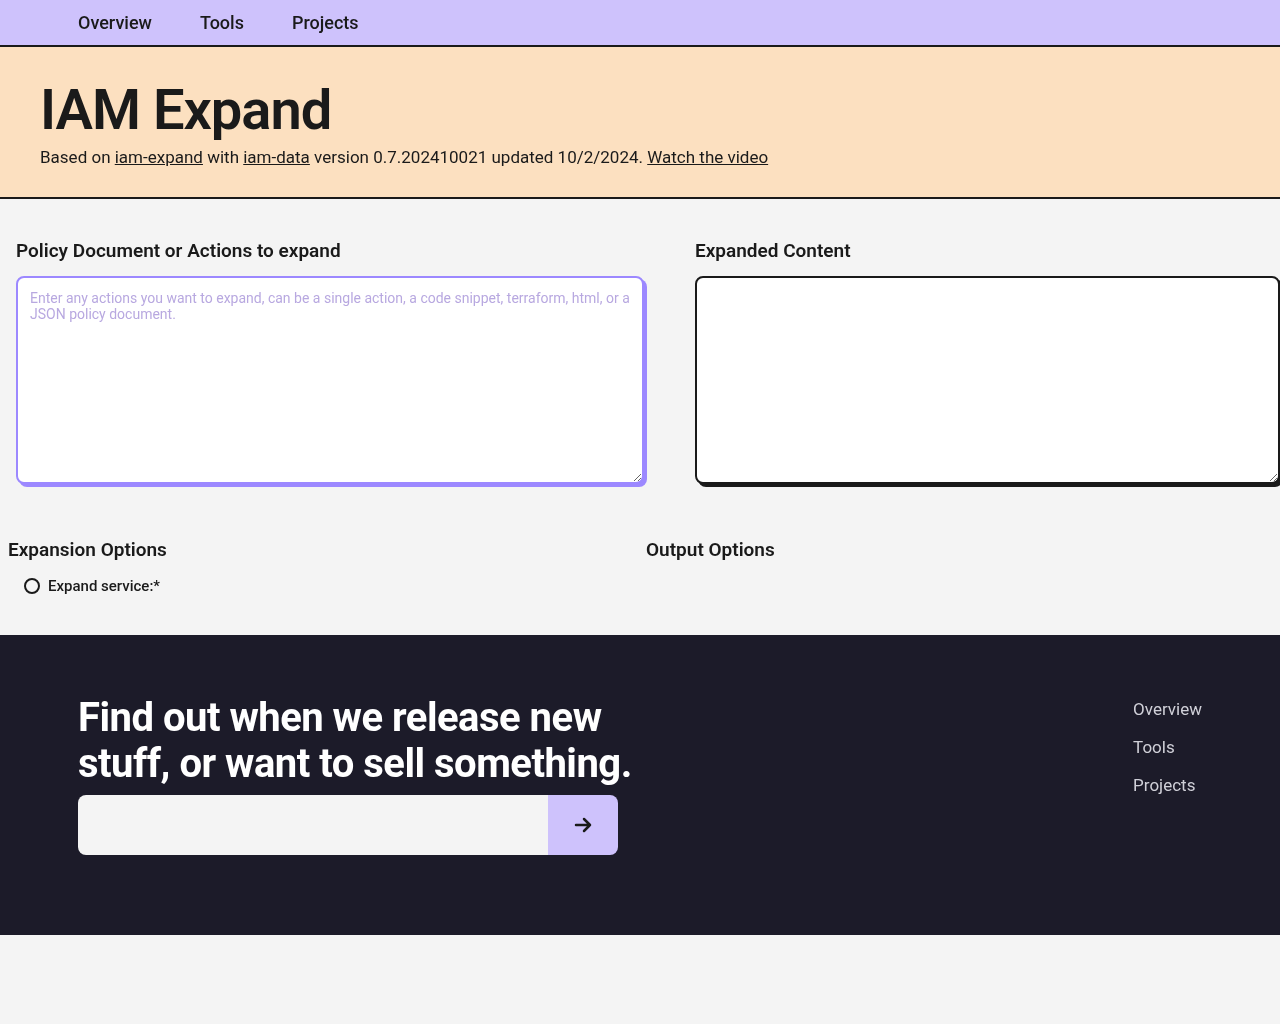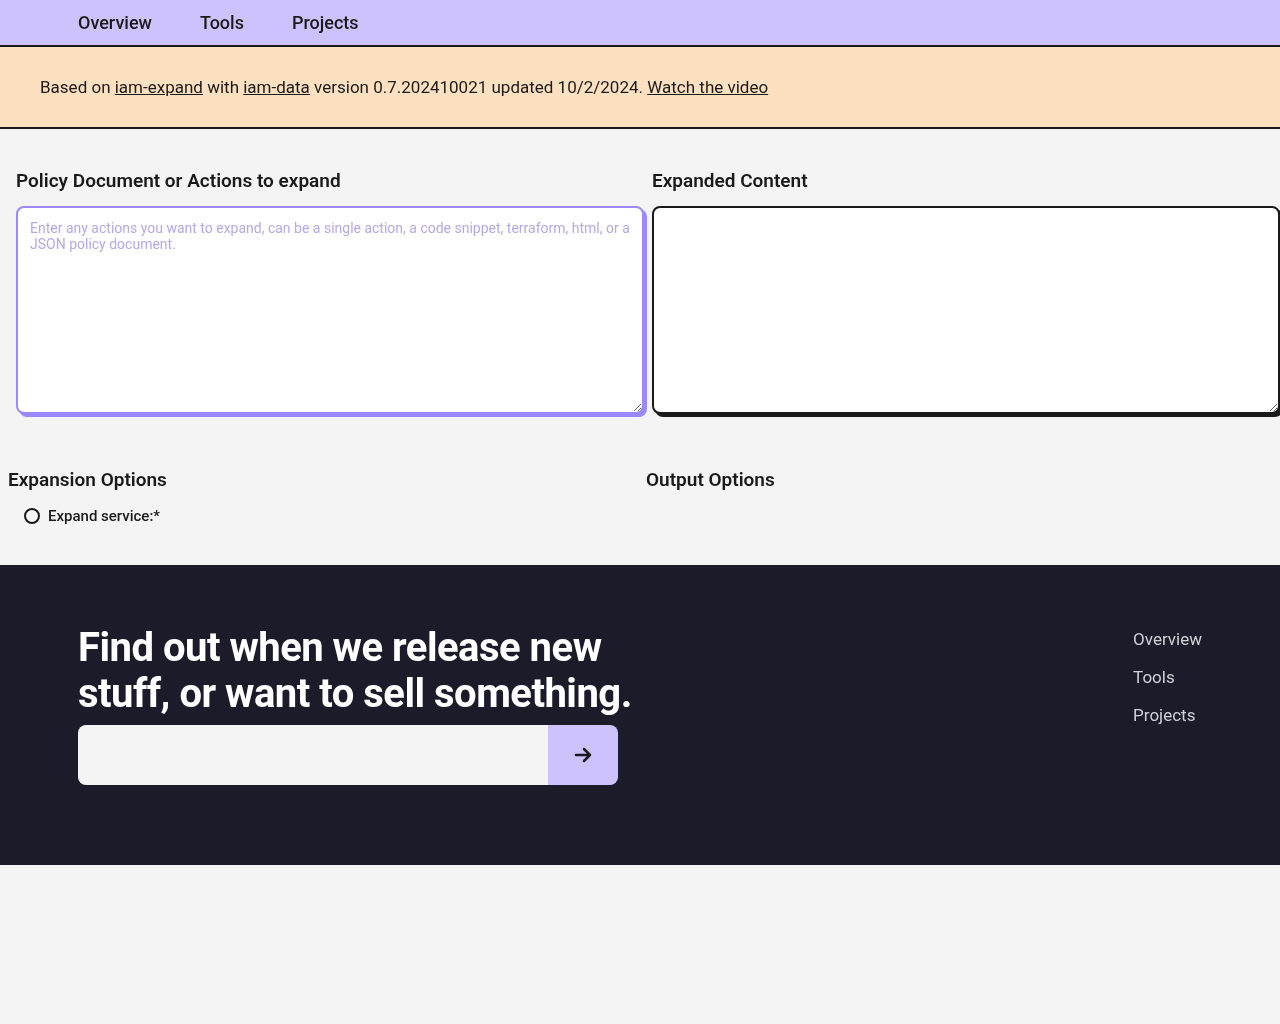--- a/index.html
+++ b/index.html
@@ -96,20 +96,21 @@
       outline: none;
     }
     
     textarea::placeholder {
       color: #b8a8e0;
     }
     
     .output-column {
       display: flex;
       flex-direction: column;
+      margin-left: 43px;
     }
     
     .copy-button-wrapper {
       display: flex;
       justify-content: flex-end;
       margin-top: 14px;
     }
     
     .copy-button {
       padding: 16px 24px;
@@ -225,20 +226,21 @@
 </head>
 <body>
 
 <nav class="nav-bar">
   <a class="nav-link">Overview</a>
   <a class="nav-link">Tools</a>
   <a class="nav-link">Projects</a>
 </nav>
 
 <header class="hero">
+  <h1>IAM Expand</h1>
   <p class="hero-meta">
     <span>Based on </span><a href="#">iam-expand</a><span> with </span><a href="#">iam-data</a><span> version 0.7.202410021 updated 10/2/2024. </span><a href="#">Watch the video</a>
   </p>
 </header>
 
 <div class="main-content">
   <div class="input-column">
     <div class="section-label">Policy Document or Actions to expand</div>
     <div class="textarea-wrapper">
       <textarea class="focused" placeholder="Enter any actions you want to expand, can be a single action, a code snippet, terraform, html, or a JSON policy document." style=""></textarea>

